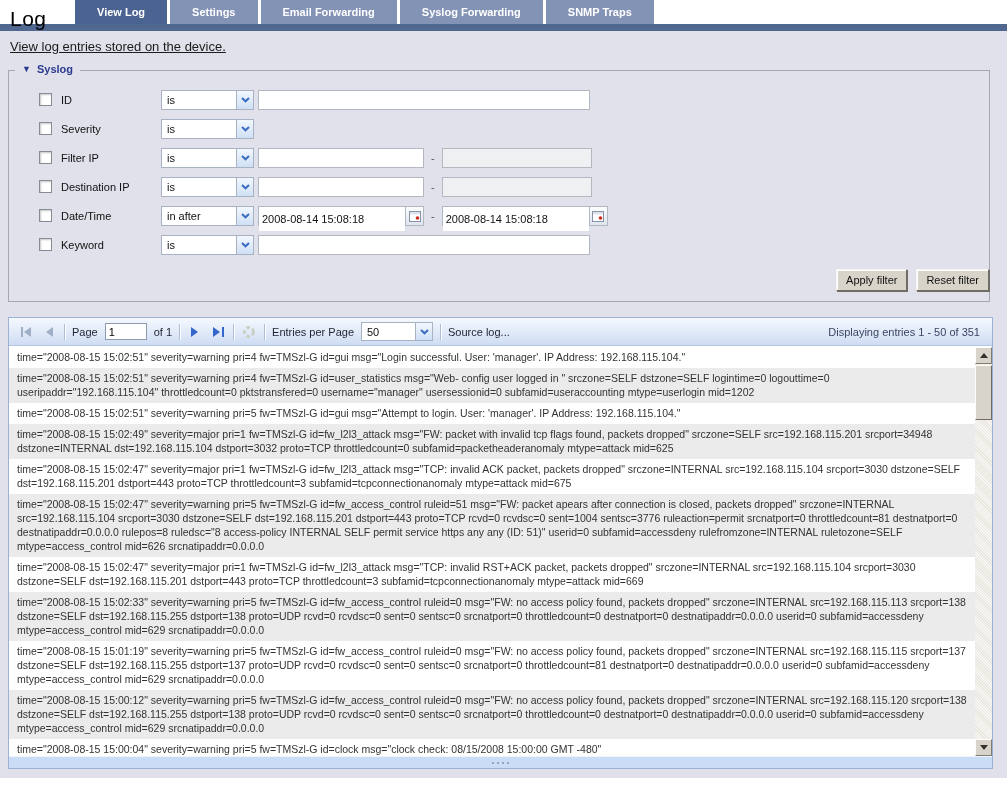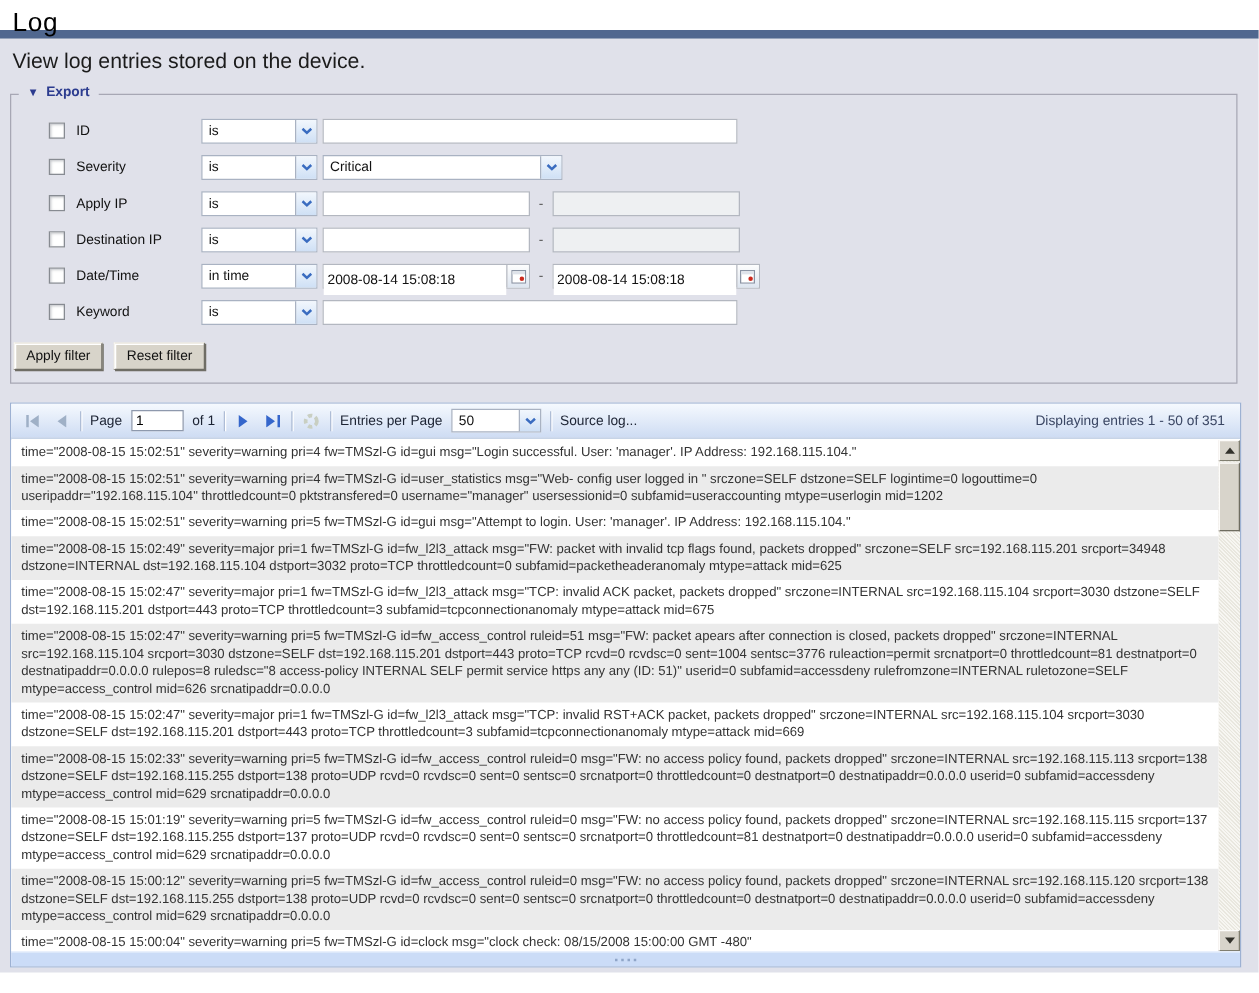--- a/index.html
+++ b/index.html
@@ -9,21 +9,21 @@
   
   .header { position:relative; height:24px; background:#fff; }
   .page-title { position:absolute; left:10px; top:7px; font-size:21px; color:#000; letter-spacing:.5px; }
   .tabs { position:absolute; left:75px; bottom:0; display:flex; gap:3px; }
   .tab { background:#8393b6; color:#fff; font-size:11px; font-weight:bold;
          padding:7px 22px 6px; white-space:nowrap; cursor:default; }
   .tab.active { background:#4a6390; }
   .tab-underline { height:7px; background:#50678f; }
 
   .content { background:#e0e1ea; height:747px; padding:6px 0 0 8px; }
-  .description { font-size:17px; color:#1b1b1b; margin:2px 0 0 2px; }
+  .description { font-size:13px; color:#1b1b1b; margin:2px 0 0 2px;text-decoration:underline; }
 
   
   .fieldset { position:relative; width:982px; border:1px solid #a7a7b4; margin-top:16px;
               padding:14px 0 10px 0; }
   .legend { position:absolute; top:-8px; left:6px; background:#e0e1ea; padding:0 7px;
             font-size:11px; font-weight:bold; color:#2b3b8f; display:flex; align-items:center; gap:6px; }
   .legend .tri { font-size:9px; color:#2b3b8f; cursor:pointer; }
 
   .frow { display:flex; align-items:center; height:29px; padding-left:30px; font-size:11px; }
   .checkbox { width:13px; height:13px; background:#fff; border:1px solid #878b92;
@@ -46,21 +46,21 @@
   .dash  { margin:0 7px; color:#555; font-size:11px; }
 
   .dateinput { display:flex; align-items:stretch; width:166px; height:20px;
                border:1px solid #b3b7c0; background:#fff; flex:none; }
   .dateinput input { flex:1; border:none; outline:none; font-size:11px; padding:12px 3px;
                      font-family:"Liberation Sans",sans-serif; color:#111; min-width:0; }
   .cal-btn { width:18px; flex:none; border-left:1px solid #b3b7c0;
              background:linear-gradient(#fdfdfd,#dde5f0); display:flex; align-items:center;
              justify-content:center; cursor:pointer; }
 
-  .fbuttons { display:flex; gap:9px; margin:10px 0 0 2px; }
+  .fbuttons { display:flex; gap:9px; margin:10px 0 0 2px;justify-content:flex-end; }
   .btn { font-size:11px; color:#111; padding:4px 9px; background:#d8d4ca;
          border:1px solid #6f6d65; border-top-color:#f7f5f0; border-left-color:#f7f5f0;
          box-shadow:1px 1px 0 #6f6d65, inset 1px 1px 0 #ffffff; cursor:pointer; }
 
   
   .panel { position:relative; width:985px; height:452px; margin-top:15px;
            border:1px solid #9db1d2; background:#fff; }
   .toolbar { height:28px; background:linear-gradient(#f5f9fe,#cedcf3);
              border-bottom:1px solid #b5c6e0; display:flex; align-items:center;
              font-size:11px; color:#1c2333; padding:0 9px; gap:7px; }
@@ -92,30 +92,37 @@
   .resize-strip { position:absolute; left:0; right:0; bottom:0; height:12px; background:#cbdcf7;
                   border-top:1px solid #eef4fd; display:flex; align-items:center; justify-content:center;
                   gap:3px; cursor:row-resize; }
   .grip-dot { width:2px; height:2px; background:#8fa5c8; }
 </style>
 </head>
 <body>
 
 <div class="header">
   <div class="page-title">Log</div>
+  <div class="tabs">
+    <div class="tab active">View Log</div>
+    <div class="tab">Settings</div>
+    <div class="tab">Email Forwarding</div>
+    <div class="tab">Syslog Forwarding</div>
+    <div class="tab">SNMP Traps</div>
+  </div>
 </div>
 <div class="tab-underline"></div>
 
 <div class="content">
   <div class="description">View log entries stored on the device.</div>
 
   <div class="fieldset">
     <div class="legend">
       <span class="tri">▼</span>
-      <span>Export</span>
+      <span>Syslog</span>
     </div>
 
     <div class="frow">
       <span class="checkbox"></span>
       <span class="flabel">ID</span>
       <div class="combo op">
         <span class="combo-text">is</span>
         <span class="combo-btn">
           <svg width="9" height="6" viewBox="0 0 9 6">
               <polyline points="1,1 4.5,4.3 8,1" fill="none" stroke="#3a6cc0" stroke-width="2"></polyline>
@@ -129,33 +136,25 @@
       <span class="checkbox"></span>
       <span class="flabel">Severity</span>
       <div class="combo op">
         <span class="combo-text">is</span>
         <span class="combo-btn">
           <svg width="9" height="6" viewBox="0 0 9 6">
               <polyline points="1,1 4.5,4.3 8,1" fill="none" stroke="#3a6cc0" stroke-width="2"></polyline>
             </svg>
         </span>
       </div>
-      <div class="combo val">
-        <span class="combo-text">Critical</span>
-        <span class="combo-btn">
-          <svg width="9" height="6" viewBox="0 0 9 6">
-              <polyline points="1,1 4.5,4.3 8,1" fill="none" stroke="#3a6cc0" stroke-width="2"></polyline>
-            </svg>
-        </span>
-      </div>
-    </div>
-
-    <div class="frow">
-      <span class="checkbox"></span>
-      <span class="flabel">Apply IP</span>
+    </div>
+
+    <div class="frow">
+      <span class="checkbox"></span>
+      <span class="flabel">Filter IP</span>
       <div class="combo op">
         <span class="combo-text">is</span>
         <span class="combo-btn">
           <svg width="9" height="6" viewBox="0 0 9 6">
               <polyline points="1,1 4.5,4.3 8,1" fill="none" stroke="#3a6cc0" stroke-width="2"></polyline>
             </svg>
         </span>
       </div>
       <input class="tinput w-r1" value="" style="">
       <span class="dash">-</span>
@@ -175,21 +174,21 @@
       </div>
       <input class="tinput w-r1" value="" style="">
       <span class="dash">-</span>
       <input class="tinput w-r2" value="" style="">
     </div>
 
     <div class="frow">
       <span class="checkbox"></span>
       <span class="flabel">Date/Time</span>
       <div class="combo op">
-        <span class="combo-text">in time</span>
+        <span class="combo-text">in after</span>
         <span class="combo-btn">
           <svg width="9" height="6" viewBox="0 0 9 6">
               <polyline points="1,1 4.5,4.3 8,1" fill="none" stroke="#3a6cc0" stroke-width="2"></polyline>
             </svg>
         </span>
       </div>
       <div class="dateinput">
         <input value="2008-08-14 15:08:18" style="">
         <span class="cal-btn">
           <svg width="12" height="12" viewBox="0 0 12 12">

